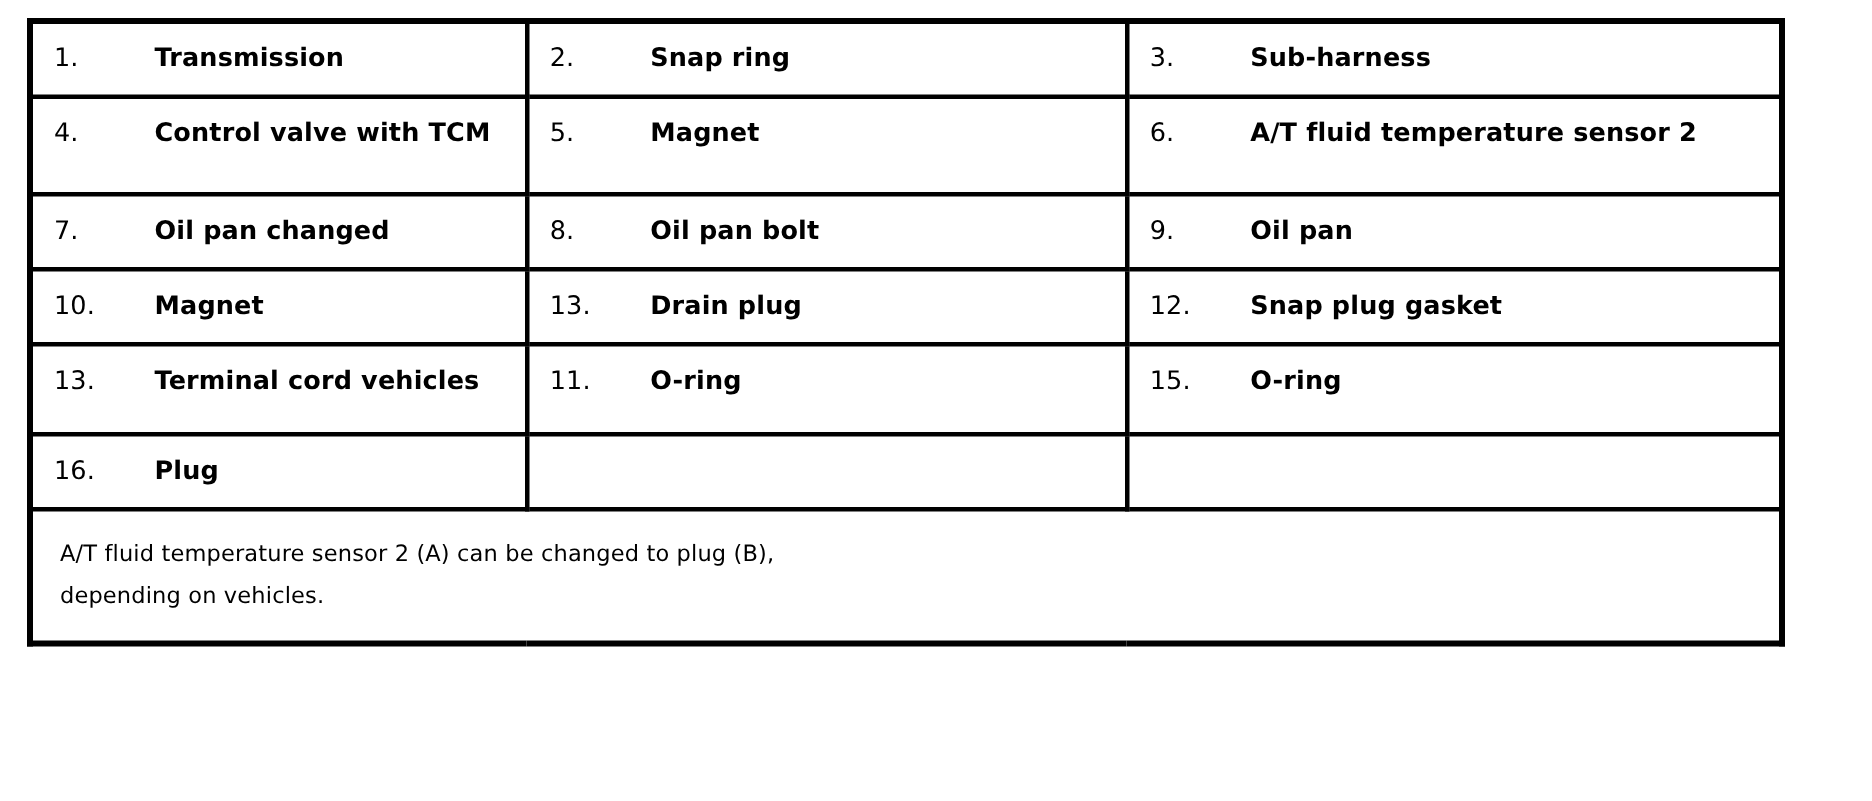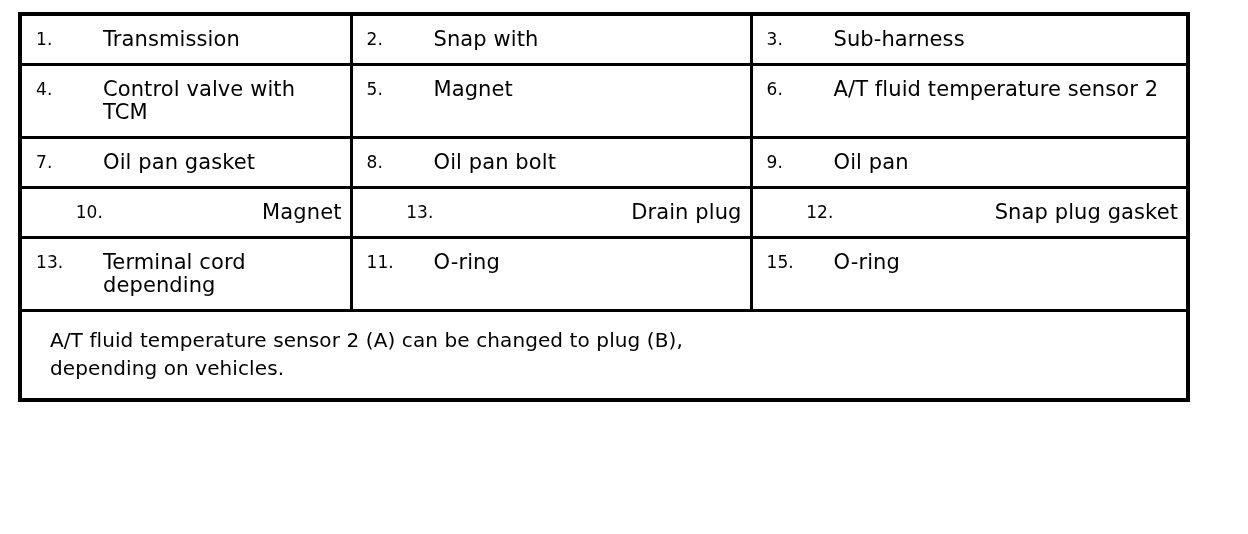--- a/index.html
+++ b/index.html
@@ -57,44 +57,45 @@
     flex: 0 0 auto;
     width: 67px;
     font-size: 17px;
     line-height: 23px;
     letter-spacing: 0.1px;
     white-space: nowrap;
   }
 
   .item-label {
     flex: 1 1 auto;
-    font-size: 21px;
+    font-size: 17px;
     line-height: 23px;
     letter-spacing: 0.1px;
+    font-weight: bold;
   }
 
   
   tr.row-a td > .cell-inner { min-height: 31px; }
   tr.row-b td > .cell-inner { min-height: 62px; }
   tr.row-c td > .cell-inner { min-height: 30px; }
-  tr.row-d td > .cell-inner { min-height: 30px; text-align: right; }
+  tr.row-d td > .cell-inner { min-height: 30px; }
   tr.row-e td > .cell-inner { min-height: 57px; justify-content: center; }
   tr.row-f td > .cell-inner { min-height: 26px; }
 
   td.empty-cell .cell-inner {
     padding-left: 14px;
   }
 
   .note-row td {
     border: 3px solid #000000;
   }
 
   .note-inner {
-    padding: 14px 14px 16px 28px;
-    font-size: 20px;
+    padding: 14px 14px 16px 18px;
+    font-size: 15px;
     line-height: 28px;
     letter-spacing: 0.1px;
   }
   .note-line {
     display: block;
     white-space: pre;
   }
 </style>
 </head>
 <body>
@@ -112,21 +113,21 @@
       <tr class="row-a">
         <td>
           <div class="cell-inner">
             <span class="item-num">1.</span>
             <span class="item-label">Transmission</span>
           </div>
         </td>
         <td>
           <div class="cell-inner">
             <span class="item-num">2.</span>
-            <span class="item-label">Snap with</span>
+            <span class="item-label">Snap ring</span>
           </div>
         </td>
         <td>
           <div class="cell-inner">
             <span class="item-num">3.</span>
             <span class="item-label">Sub-harness</span>
           </div>
         </td>
       </tr>
 
@@ -148,21 +149,21 @@
             <span class="item-num">6.</span>
             <span class="item-label">A/T fluid temperature sensor 2</span>
           </div>
         </td>
       </tr>
 
       <tr class="row-c">
         <td>
           <div class="cell-inner">
             <span class="item-num">7.</span>
-            <span class="item-label">Oil pan gasket</span>
+            <span class="item-label">Oil pan changed</span>
           </div>
         </td>
         <td>
           <div class="cell-inner">
             <span class="item-num">8.</span>
             <span class="item-label">Oil pan bolt</span>
           </div>
         </td>
         <td>
           <div class="cell-inner">
@@ -190,37 +191,57 @@
             <span class="item-num">12.</span>
             <span class="item-label">Snap plug gasket</span>
           </div>
         </td>
       </tr>
 
       <tr class="row-e">
         <td>
           <div class="cell-inner">
             <span class="item-num">13.</span>
-            <span class="item-label">Terminal cord depending</span>
+            <span class="item-label">Terminal cord vehicles</span>
           </div>
         </td>
         <td>
           <div class="cell-inner">
             <span class="item-num">11.</span>
             <span class="item-label">O-ring</span>
           </div>
         </td>
         <td>
           <div class="cell-inner">
             <span class="item-num">15.</span>
             <span class="item-label">O-ring</span>
           </div>
         </td>
       </tr>
 
+      <tr class="row-f">
+        <td>
+          <div class="cell-inner">
+            <span class="item-num">16.</span>
+            <span class="item-label">Plug</span>
+          </div>
+        </td>
+        <td class="empty-cell">
+          <div class="cell-inner">
+            <span class="item-num"></span>
+            <span class="item-label"></span>
+          </div>
+        </td>
+        <td class="empty-cell">
+          <div class="cell-inner">
+            <span class="item-num"></span>
+            <span class="item-label"></span>
+          </div>
+        </td>
+      </tr>
 
       <tr class="note-row">
         <td colspan="3">
           <div class="note-inner">
             <span class="note-line">A/T fluid temperature sensor 2 (A) can be changed to plug (B),</span>
             <span class="note-line">depending on vehicles.</span>
           </div>
         </td>
       </tr>
 

